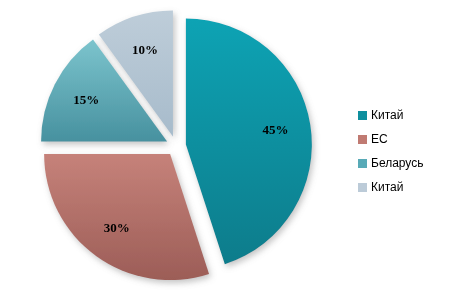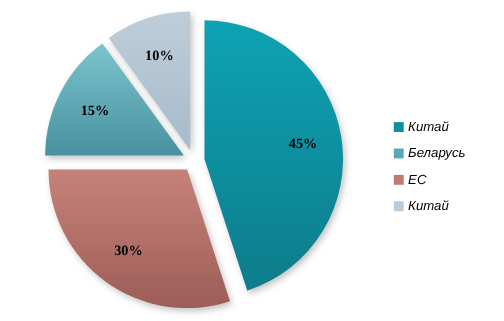--- a/index.html
+++ b/index.html
@@ -31,21 +31,20 @@
     font-family: "Liberation Serif", serif;
     font-weight: bold;
     font-size: 13px;
     fill: #000000;
   }
   #legend {
     position: absolute;
     left: 358px;
     top: 105px;
     width: 96px;
-    font-style: italic;
   }
   .legend-row {
     display: flex;
     align-items: center;
     height: 20px;
     margin-bottom: 4px;
   }
   .legend-swatch {
     width: 9px;
     height: 9px;
@@ -104,26 +103,26 @@
       </g>
     </svg>
   </div>
 
   <div id="legend">
     <div class="legend-row">
       <span class="legend-swatch" style="background: rgb(14, 143, 158);"></span>
       <span class="legend-label">Китай</span>
     </div>
     <div class="legend-row">
+      <span class="legend-swatch" style="background: rgb(192, 122, 114);"></span>
+      <span class="legend-label">ЕС</span>
+    </div>
+    <div class="legend-row">
       <span class="legend-swatch" style="background: rgb(88, 170, 183);"></span>
       <span class="legend-label">Беларусь</span>
-    </div>
-    <div class="legend-row">
-      <span class="legend-swatch" style="background: rgb(192, 122, 114);"></span>
-      <span class="legend-label">ЕС</span>
     </div>
     <div class="legend-row">
       <span class="legend-swatch" style="background: rgb(188, 203, 216);"></span>
       <span class="legend-label">Китай</span>
     </div>
   </div>
 
 </div>
 
 </body></html>

